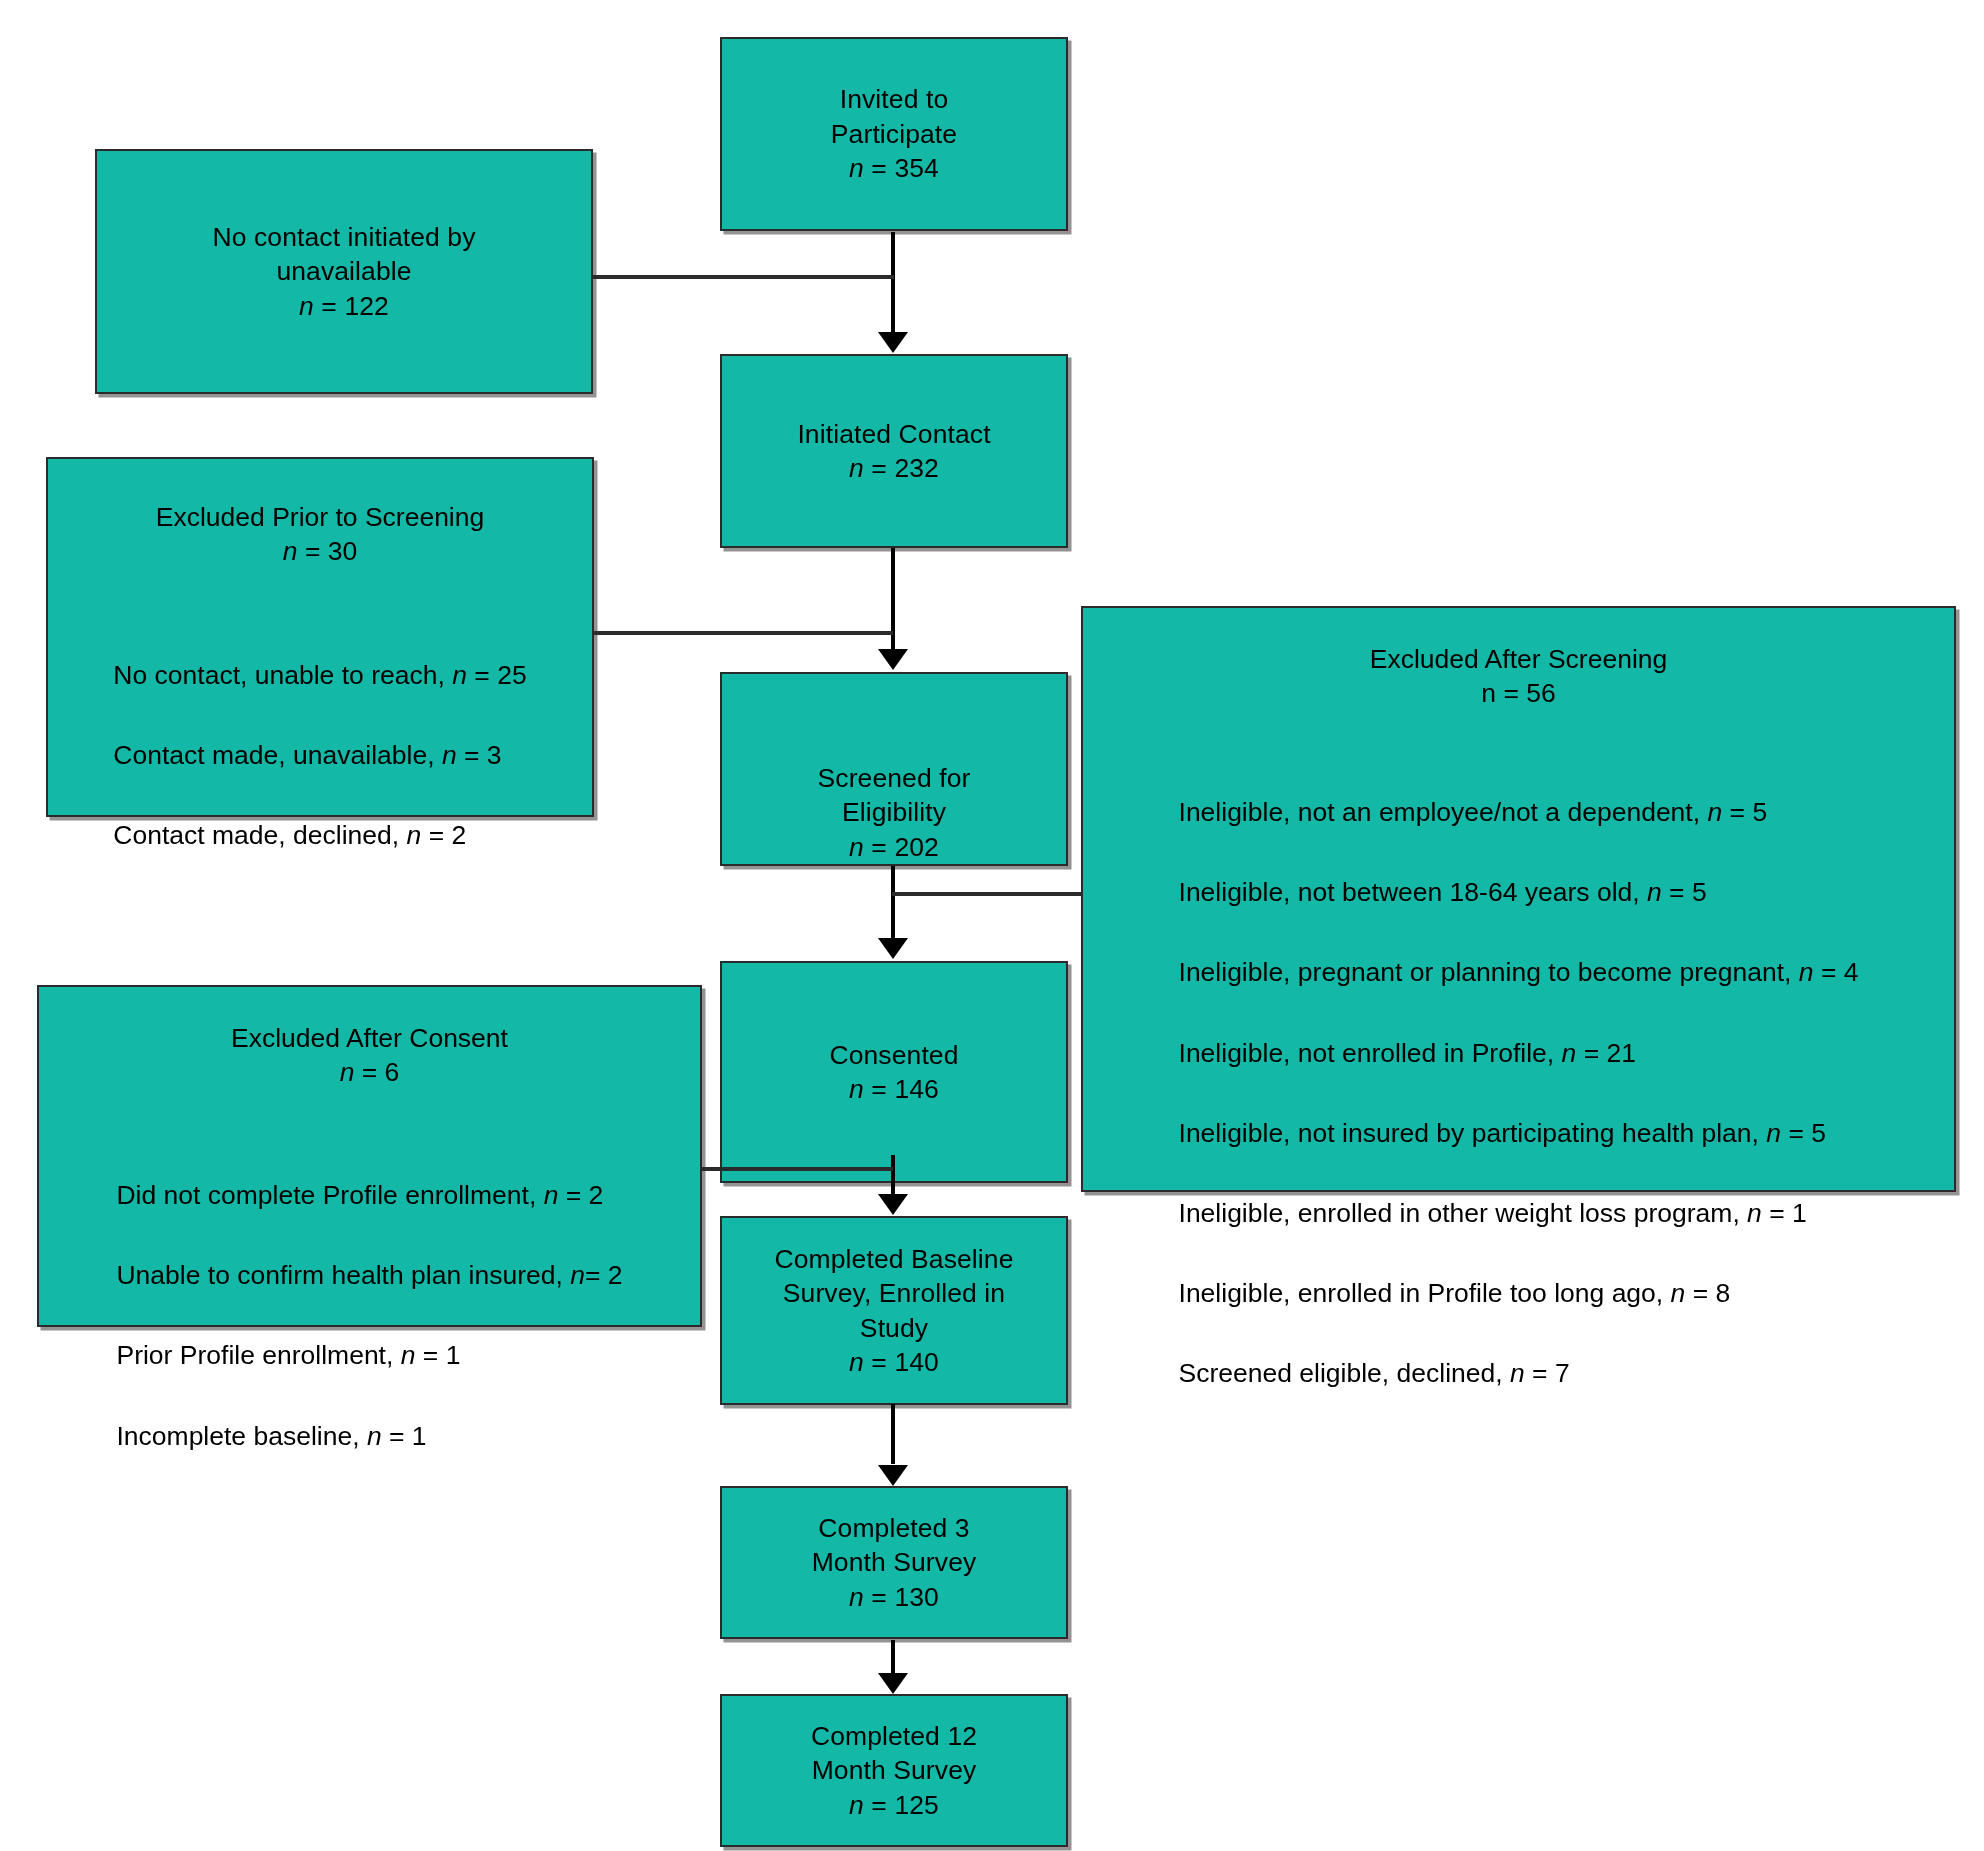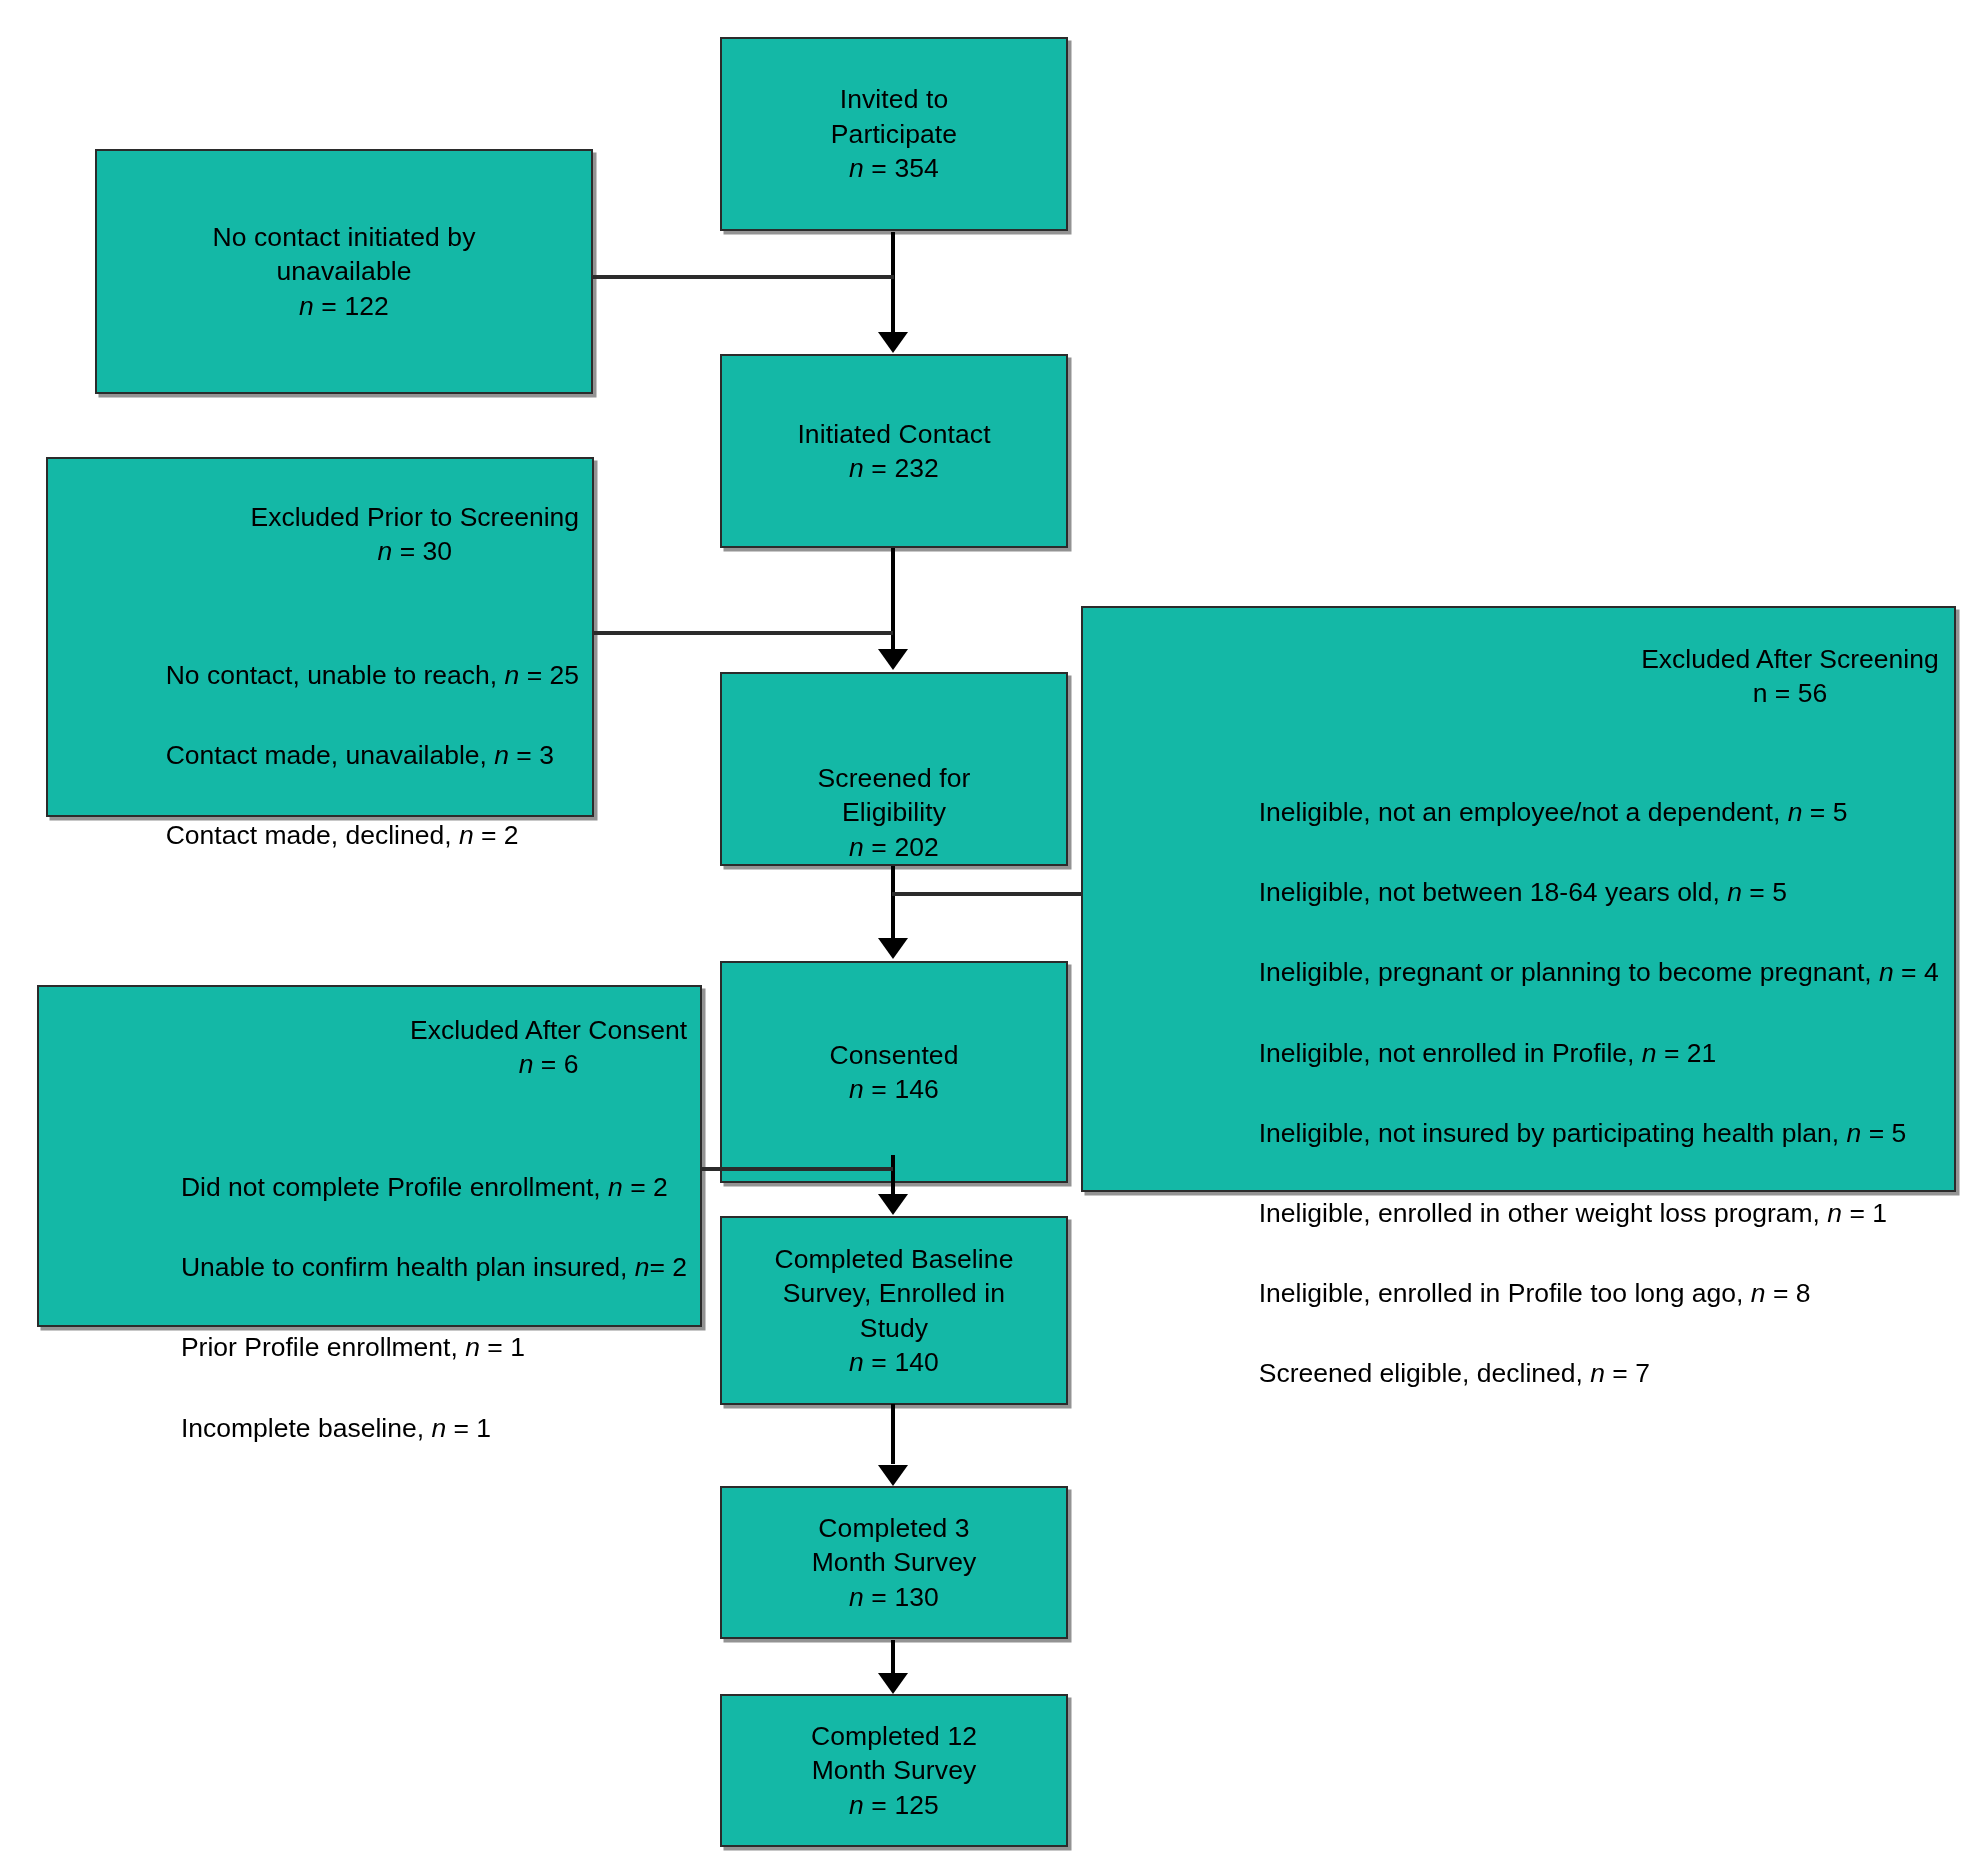--- a/index.html
+++ b/index.html
@@ -21,21 +21,21 @@
     box-sizing: border-box;
     background: #14b8a6;
     border: 2.9px solid #2b2b2b;
     box-shadow: 3.5px 3.5px 0 0 rgba(128,128,128,0.85);
     display: flex;
     flex-direction: column;
     justify-content: center;
     align-items: center;
   }
   .box.left-align {
-    align-items: flex-end;
+    align-items: center;
     justify-content: flex-start;
   }
   .ctr {
     text-align: center;
     line-height: 1.30;
     font-size: 26.5px;
     letter-spacing: 0.1px;
   }
   .hdr {
     text-align: center;
@@ -143,21 +143,21 @@
       <div>Excluded Prior to Screening</div>
       <div><em class="n">n</em><span> = </span><span>30</span></div>
     </div>
     <div class="lines" style="margin-top:46px;">
       <div><span>No contact, unable to reach, </span><em class="n">n</em><span> = </span><span>25</span></div>
       <div><span>Contact made, unavailable, </span><em class="n">n</em><span> = </span><span>3</span></div>
       <div><span>Contact made, declined, </span><em class="n">n</em><span> = </span><span>2</span></div>
     </div>
   </div>
 
-  <div class="box left-align" style="left:37px; top:985px; width:665px; height:342px; padding:26px 13px 0 13px;">
+  <div class="box left-align" style="left:37px; top:985px; width:665px; height:342px; padding:34px 13px 0 13px;">
     <div class="hdr">
       <div>Excluded After Consent</div>
       <div><em class="n">n</em><span> = </span><span>6</span></div>
     </div>
     <div class="lines" style="margin-top:45px;">
       <div><span>Did not complete Profile enrollment, </span><em class="n">n</em><span> = </span><span>2</span></div>
       <div><span>Unable to confirm health plan insured, </span><em class="n">n</em><span>= </span><span>2</span></div>
       <div><span>Prior Profile enrollment, </span><em class="n">n</em><span> = </span><span>1</span></div>
       <div><span>Incomplete baseline, </span><em class="n">n</em><span> = </span><span>1</span></div>
     </div>

